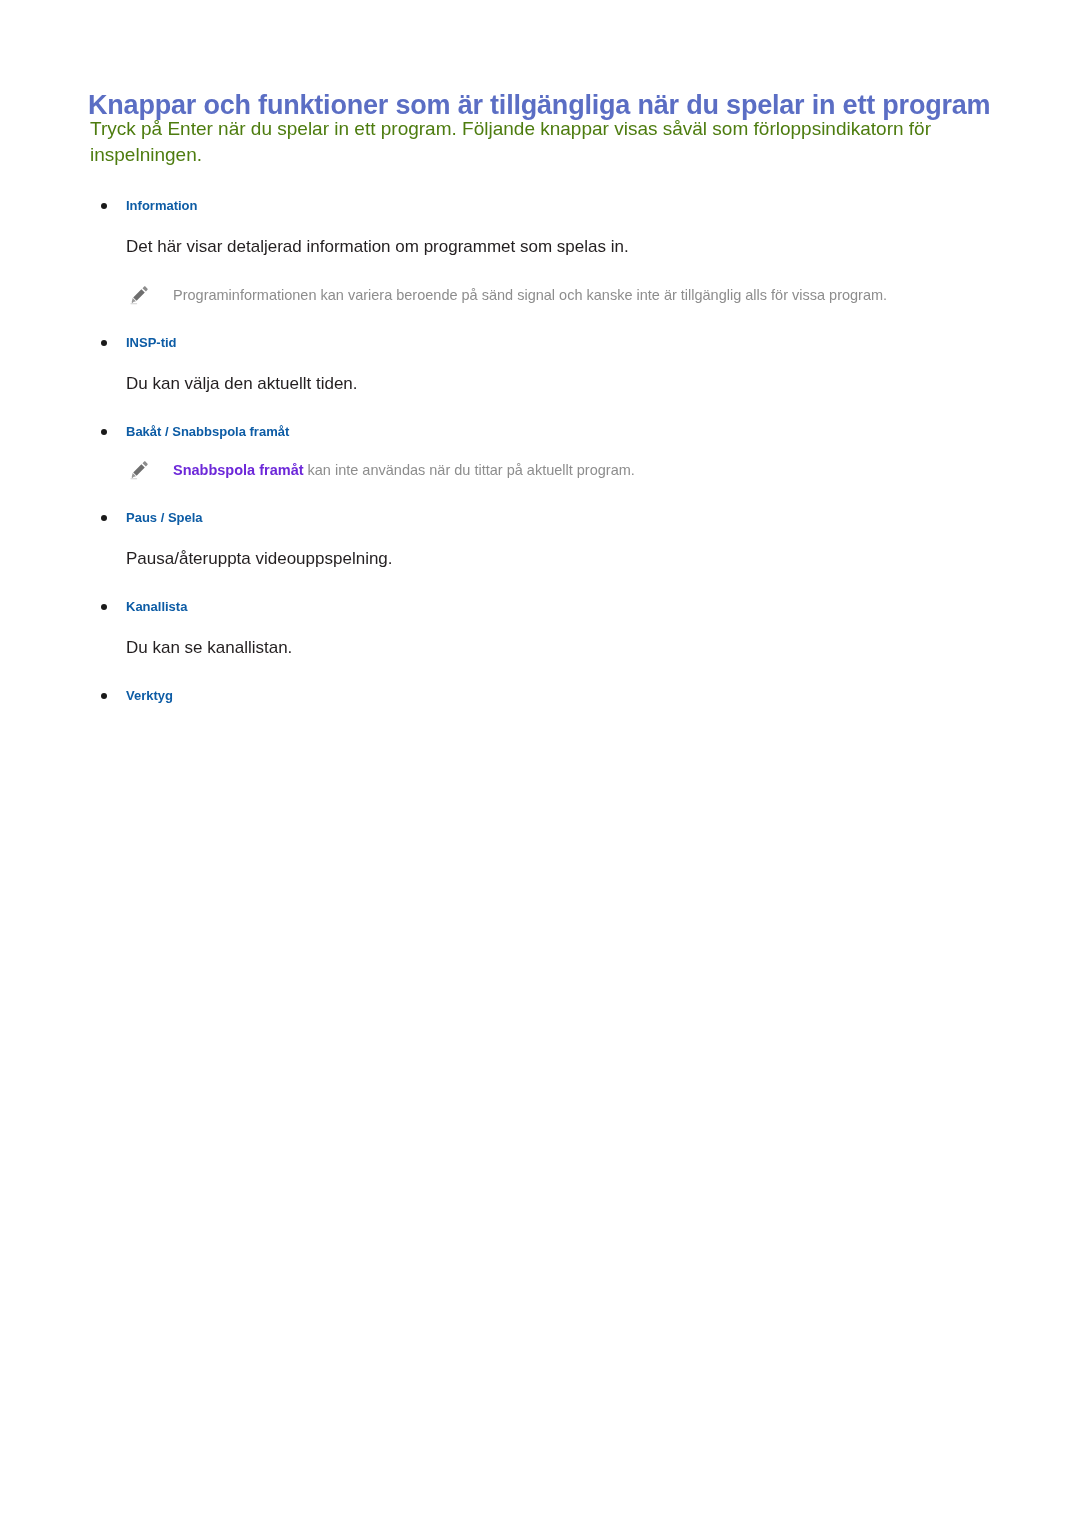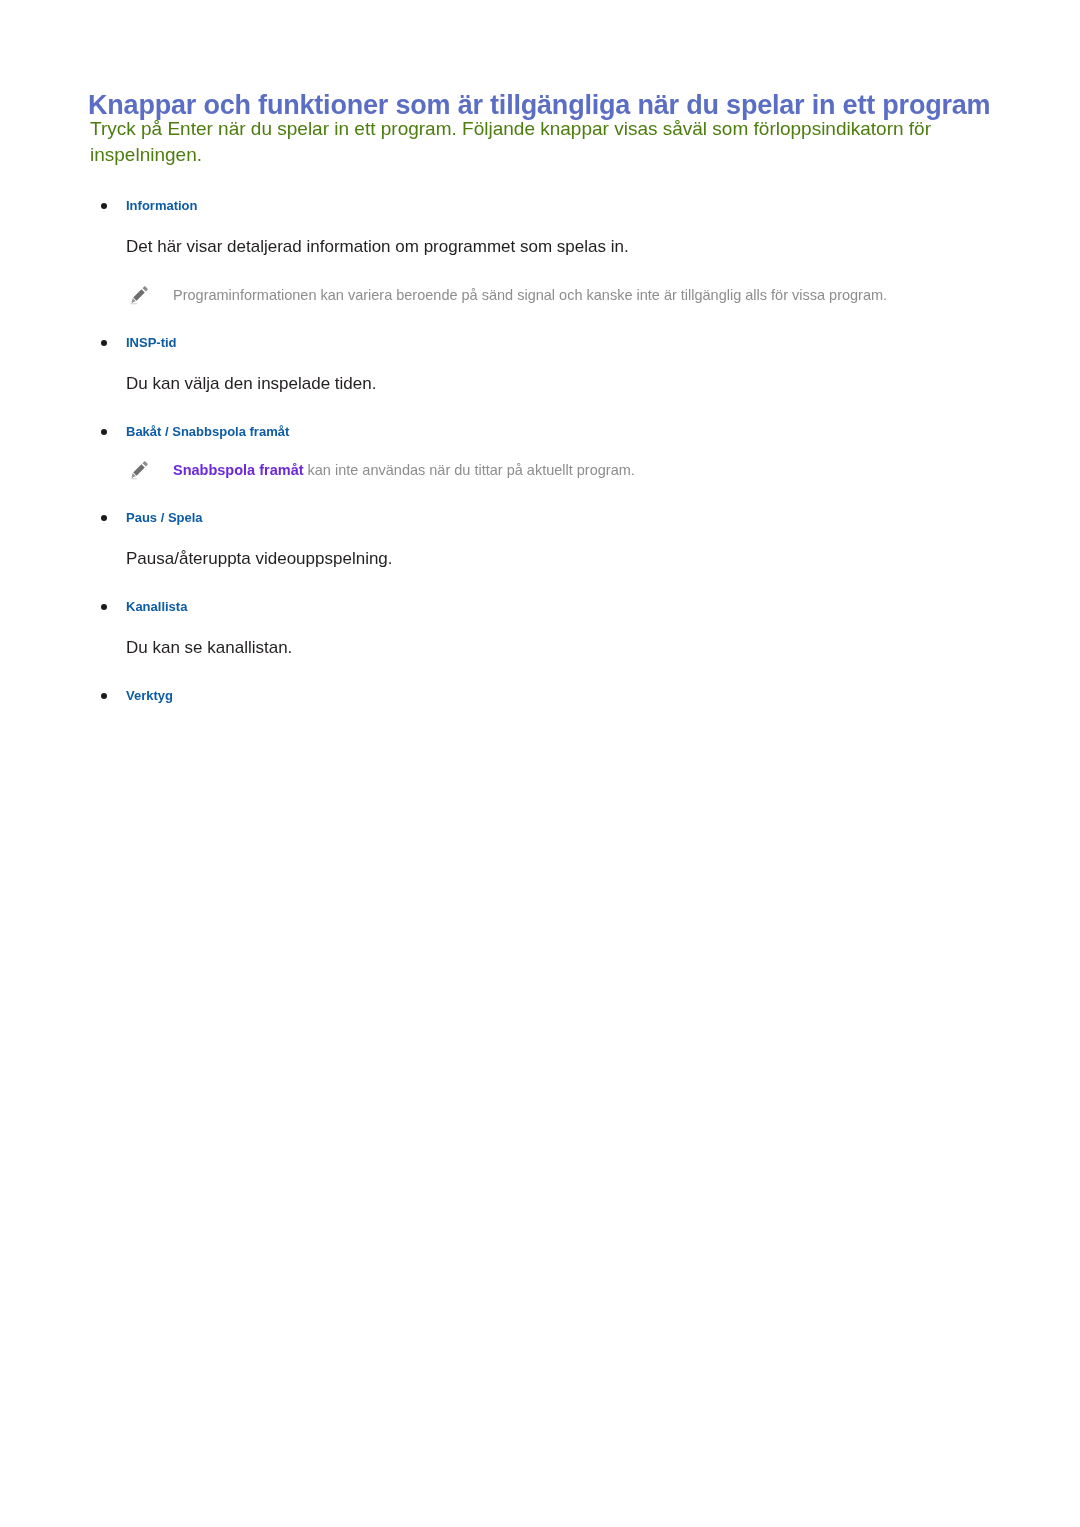--- a/index.html
+++ b/index.html
@@ -129,21 +129,21 @@
           <div class="note"><span class="pencil"><svg viewBox="0 0 24 24" width="22" height="22" aria-hidden="true">
                 <path d="M17.4 2.9c.5-.5 1.3-.5 1.8 0l1.9 1.9c.5.5.5 1.3 0 1.8l-1.6 1.6-3.7-3.7 1.6-1.6z" fill="#8d8d8d"></path>
                 <path d="M14.6 5.7l3.7 3.7-8.9 8.9-3.7-3.7 8.9-8.9z" fill="#6e6e6e"></path>
                 <path d="M5.1 15.3l3.6 3.6-4.8 1.3 1.2-4.9z" fill="#9a9a9a"></path>
                 <path d="M3.6 20.7l1-.3.3-1 .9.9-2.2.4z" fill="#5a5a5a"></path>
                 <rect x="2.6" y="21.1" width="7.4" height="0.9" rx="0.45" fill="#cfcfcf"></rect>
               </svg></span><span>Programinformationen kan variera beroende på sänd signal och kanske inte är tillgänglig alls för vissa program.</span></div>
         </div>
         <div class="section">
           <div class="bullet-head"><span class="dot"></span><span>INSP-tid</span></div>
-          <p class="body-para"><span>Du kan välja den inspelade tiden.</span></p>
+          <p class="body-para"><span>Du kan välja den aktuellt tiden.</span></p>
         </div>
         <div class="section">
         </div>
         <div class="section">
           <div class="bullet-head"><span class="dot"></span><span>Bakåt / Snabbspola framåt</span></div>
           <div class="note"><span class="pencil"><svg viewBox="0 0 24 24" width="22" height="22" aria-hidden="true">
                 <path d="M17.4 2.9c.5-.5 1.3-.5 1.8 0l1.9 1.9c.5.5.5 1.3 0 1.8l-1.6 1.6-3.7-3.7 1.6-1.6z" fill="#8d8d8d"></path>
                 <path d="M14.6 5.7l3.7 3.7-8.9 8.9-3.7-3.7 8.9-8.9z" fill="#6e6e6e"></path>
                 <path d="M5.1 15.3l3.6 3.6-4.8 1.3 1.2-4.9z" fill="#9a9a9a"></path>
                 <path d="M3.6 20.7l1-.3.3-1 .9.9-2.2.4z" fill="#5a5a5a"></path>

